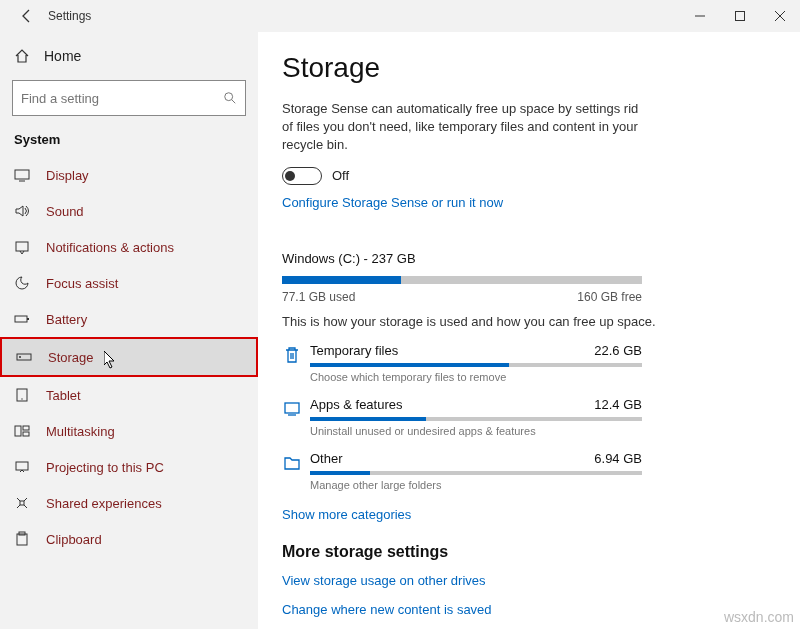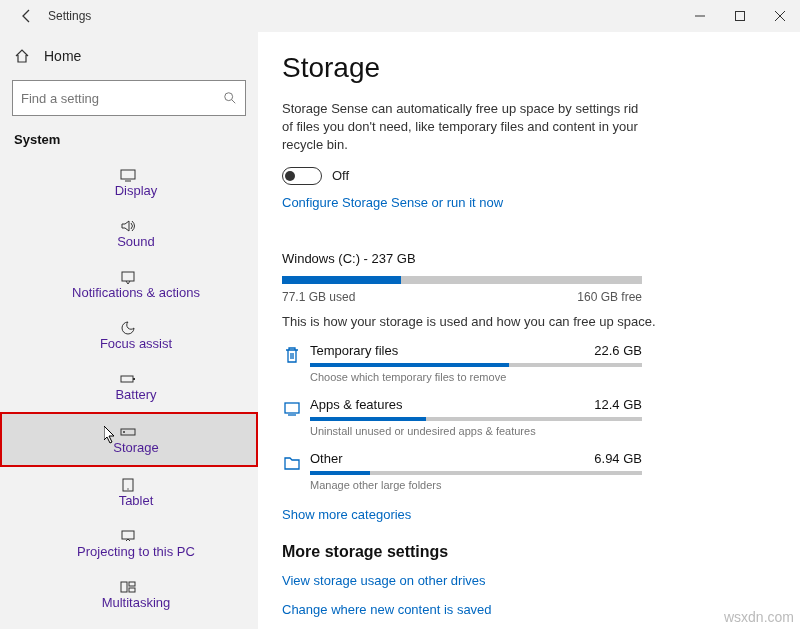--- a/index.html
+++ b/index.html
@@ -12,21 +12,21 @@
 .main { flex: 1; display: flex; overflow: hidden; }
 .sidebar { width: 258px; background: #f2f2f2; padding: 8px 0 0 0; display: flex; flex-direction: column; }
 .home-row { display: flex; align-items: center; padding: 8px 14px; cursor: pointer; color:#222; }
 .home-row .ic { width: 18px; display:flex; align-items:center; }
 .home-row .lbl { font-size: 14px; margin-left: 12px; }
 .searchbox { margin: 8px 12px 10px 12px; height: 36px; border: 1px solid #888; background: #fff; display: flex; align-items: center; padding: 0 8px; }
 .searchbox input { flex: 1; border: none; outline: none; font-size: 13px; background: transparent; color:#666; }
 .searchbox .sicon { color: #666; }
 .sys-hdr { font-weight: 600; font-size: 13px; padding: 6px 14px 10px 14px; color:#111; }
 .navlist { flex:1; overflow:auto; }
-.nav-item { display: flex; align-items: center; padding: 10px 28px; font-size: 13px; color: #4c1d95; cursor: pointer; flex-direction: column; }
+.nav-item { display: flex; align-items: center; padding: 10px 14px; font-size: 13px; color: #7f1d1d; cursor: pointer; }
 .nav-item .ic { width: 18px; display:flex; align-items:center; color:#333; }
 .nav-item .lbl { margin-left: 14px; }
 .nav-item.active { background: #dcdcdc; border: 2px solid #d40000; position: relative; }
 .cursor-svg { position: absolute; left: 102px; top: 12px; pointer-events: none; }
 .content { flex: 1; padding: 12px 30px 0 24px; overflow: auto; color:#222; }
 h1 { font-weight: 400; font-size: 28px; margin: 8px 0 16px 0; color:#111; }
 .desc { font-size: 13px; color: #333; line-height: 1.4; max-width: 360px; }
 .toggle-row { display: flex; align-items: center; margin: 12px 0 8px 0; }
 .toggle { width: 40px; height: 18px; border: 1px solid #333; border-radius: 10px; display: flex; align-items: center; padding: 2px; cursor:pointer; }
 .toggle .knob { width: 10px; height: 10px; background: #333; border-radius: 50%; }
@@ -160,35 +160,35 @@
             <svg width="16" height="16" viewBox="0 0 16 16">
               <rect x="3" y="2" width="10" height="12" stroke="#333" fill="none"></rect>
               <circle cx="8" cy="12" r="0.7" fill="#333"></circle>
             </svg>
           </span>
         <span class="lbl">Tablet</span>
       </div>
       <div class="nav-item">
         <span class="ic">
             <svg width="16" height="16" viewBox="0 0 16 16">
-              <rect x="2" y="3" width="12" height="8" stroke="#333" fill="none"></rect>
-              <path d="M6 13 L8 11 L10 13" stroke="#333" fill="none"></path>
-            </svg>
-          </span>
-        <span class="lbl">Projecting to this PC</span>
-      </div>
-      <div class="nav-item">
-        <span class="ic">
-            <svg width="16" height="16" viewBox="0 0 16 16">
               <rect x="1" y="3" width="6" height="10" stroke="#333" fill="none"></rect>
               <rect x="9" y="3" width="6" height="4" stroke="#333" fill="none"></rect>
               <rect x="9" y="9" width="6" height="4" stroke="#333" fill="none"></rect>
             </svg>
           </span>
         <span class="lbl">Multitasking</span>
+      </div>
+      <div class="nav-item">
+        <span class="ic">
+            <svg width="16" height="16" viewBox="0 0 16 16">
+              <rect x="2" y="3" width="12" height="8" stroke="#333" fill="none"></rect>
+              <path d="M6 13 L8 11 L10 13" stroke="#333" fill="none"></path>
+            </svg>
+          </span>
+        <span class="lbl">Projecting to this PC</span>
       </div>
       <div class="nav-item">
         <span class="ic">
             <svg width="16" height="16" viewBox="0 0 16 16">
               <path d="M3 3 L6 6 M3 13 L6 10 M13 3 L10 6 M13 13 L10 10 M6 6 H10 V10 H6 Z" stroke="#333" fill="none"></path>
             </svg>
           </span>
         <span class="lbl">Shared experiences</span>
       </div>
       <div class="nav-item">

